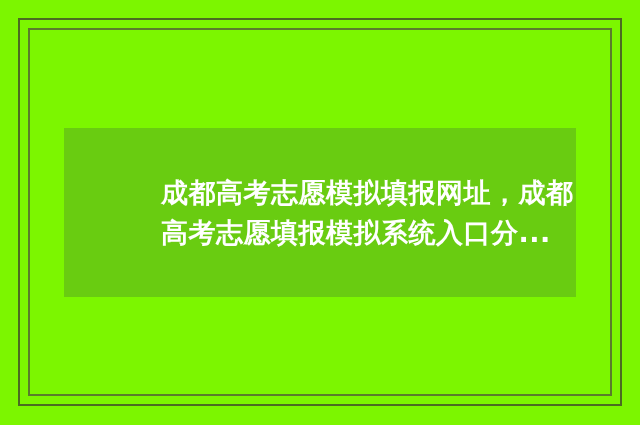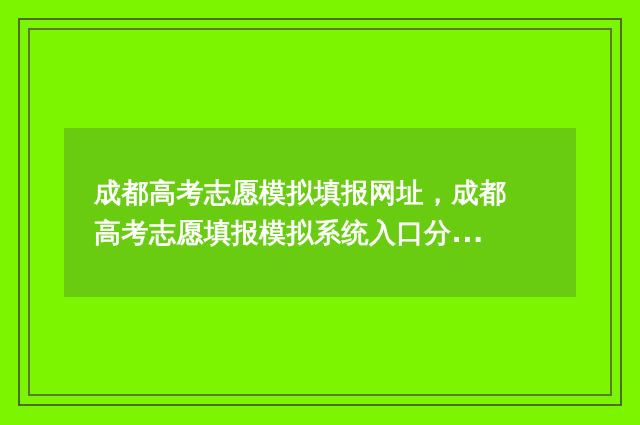--- a/index.html
+++ b/index.html
@@ -55,21 +55,21 @@
     height: 169px;
     background: #69cc11;
     box-sizing: border-box;
     display: flex;
     flex-direction: column;
     justify-content: center;
   }
 
   #caption-text {
     margin: 0;
-    padding: 0 0 0 30px;
+    padding: 0 0 0 97px;
     color: #ffffff;
     font-family: "DejaVu Sans", "Liberation Sans", sans-serif;
     font-weight: bold;
     font-size: 27px;
     line-height: 40px;
     letter-spacing: 0.5px;
     white-space: pre-line;
     text-align: left;
   }
 </style>

